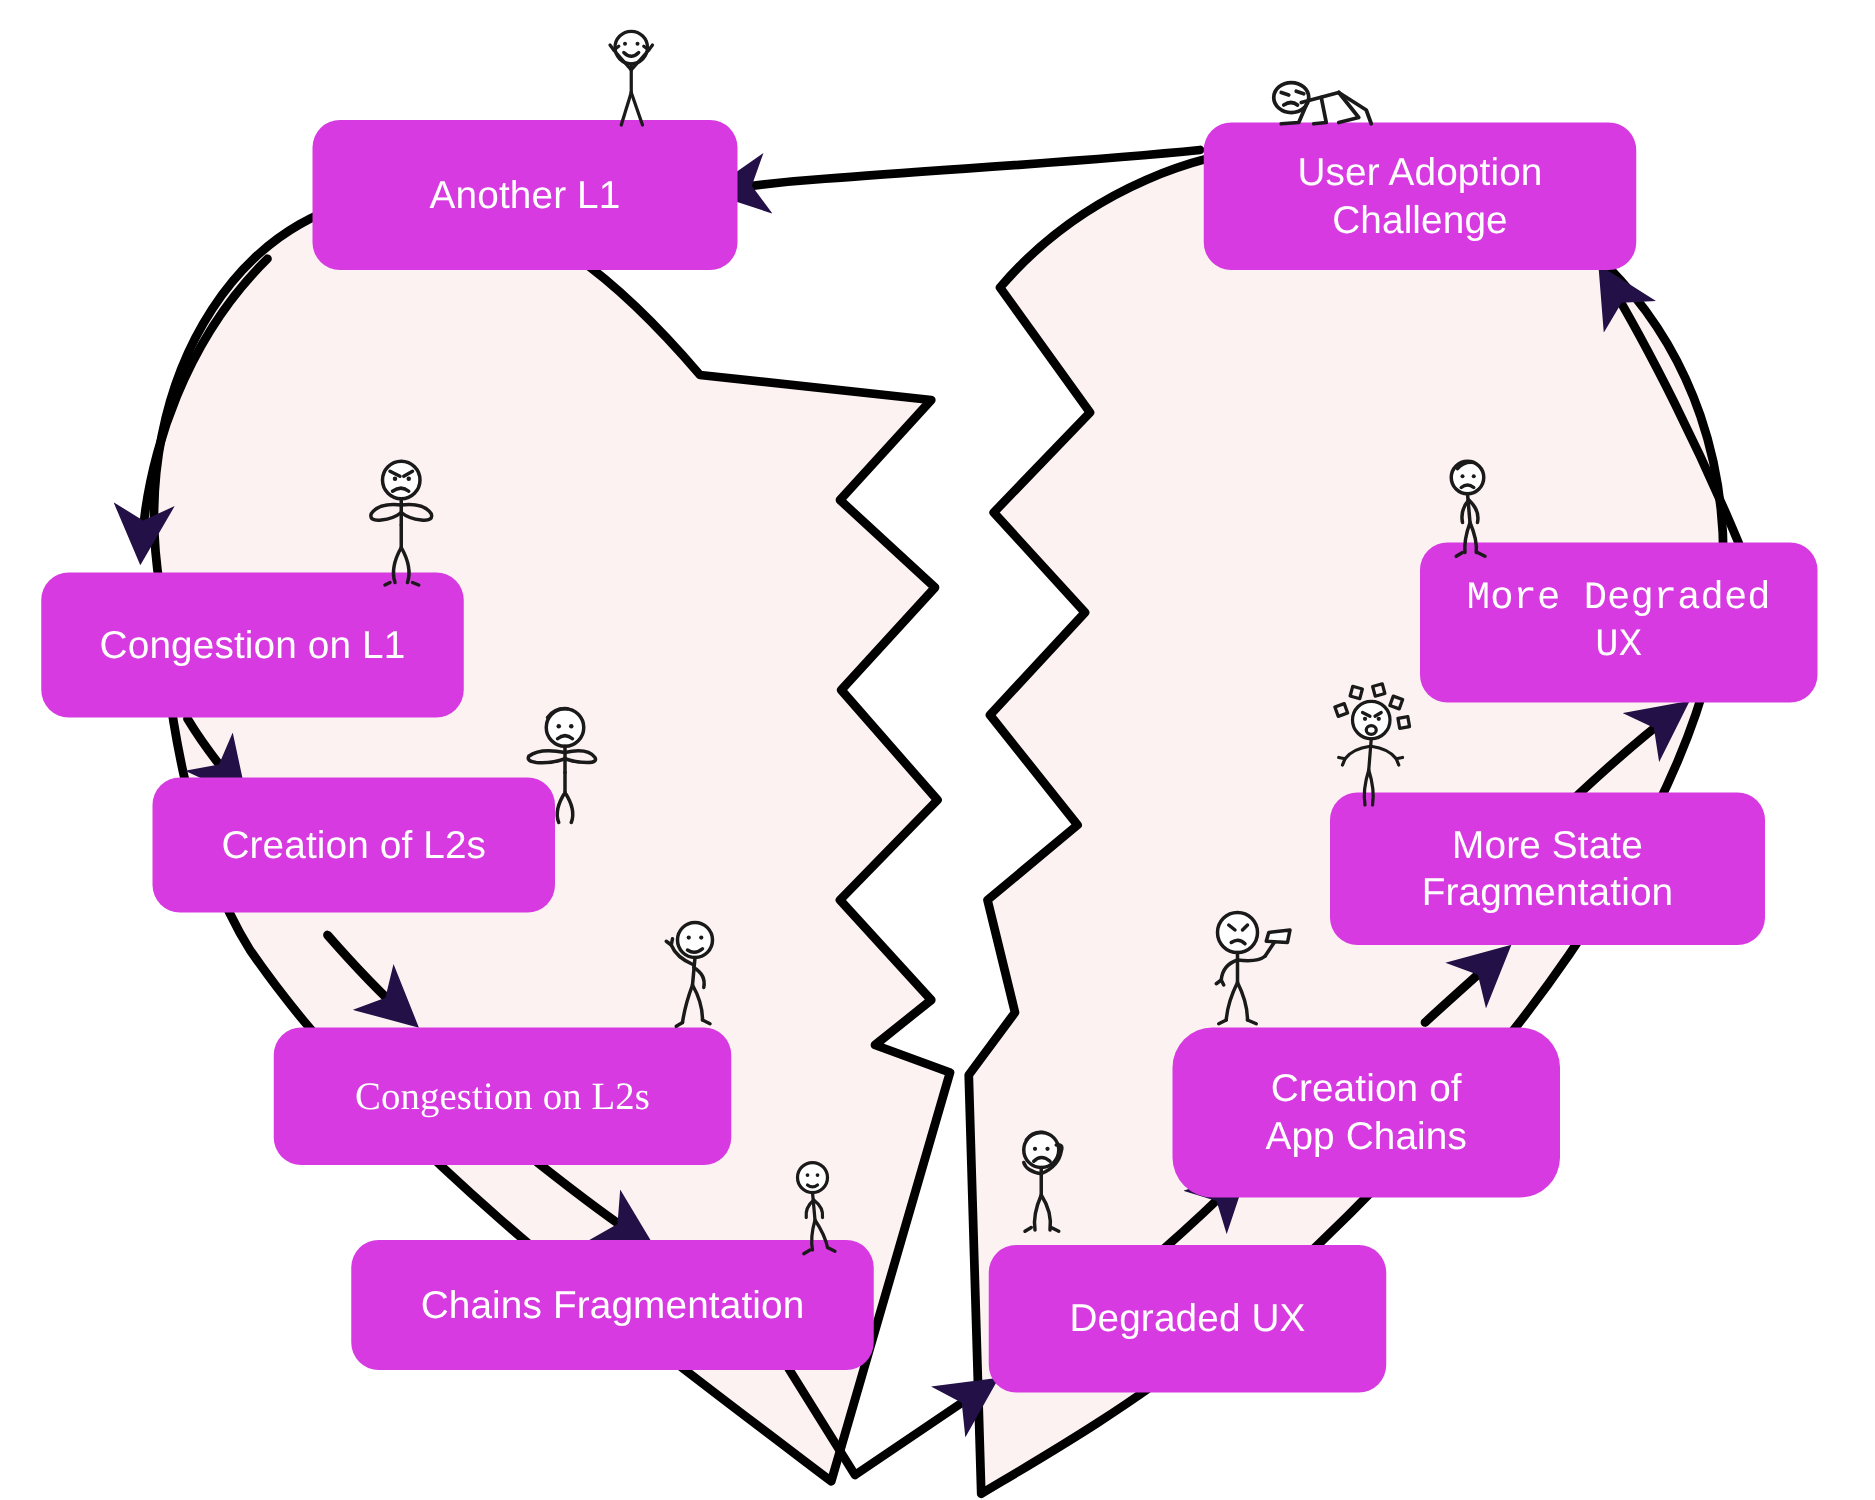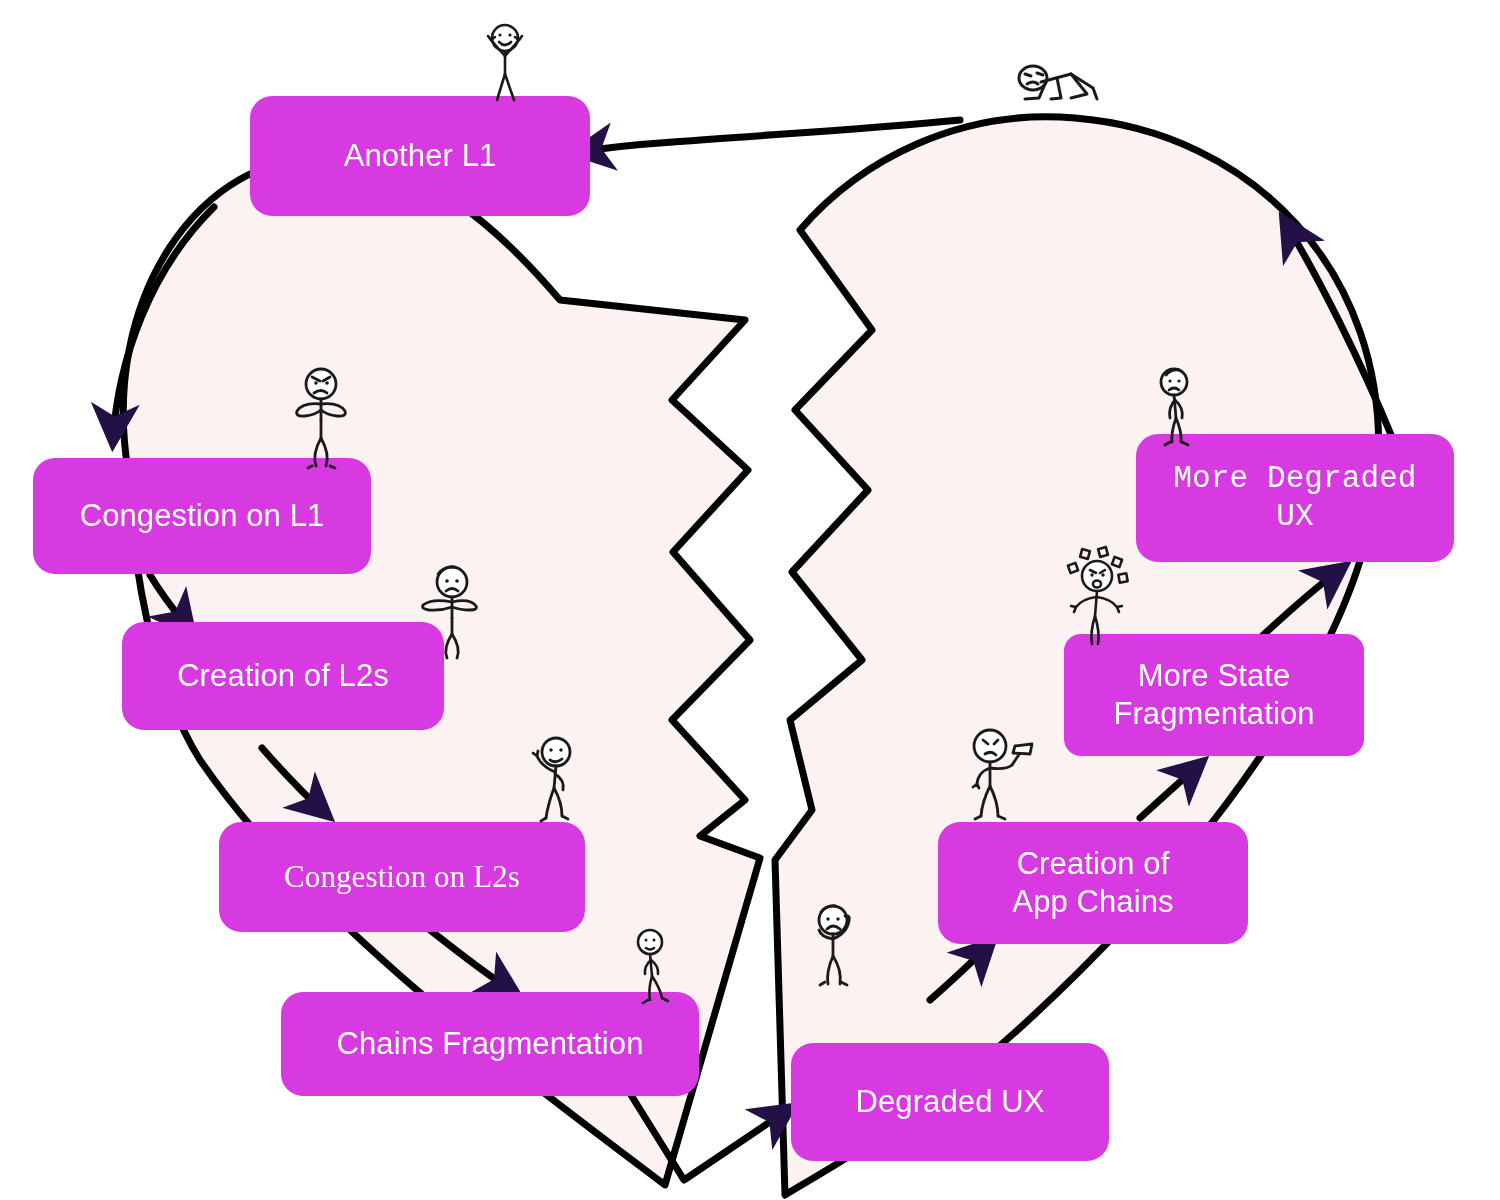--- a/index.html
+++ b/index.html
@@ -93,39 +93,43 @@
   </div>
 
   <div class="node" style="left:219px;top:822px;width:366px;height:110px;font-family:Liberation Serif, serif;">
     <span>Congestion on L2s</span>
   </div>
 
   <div class="node" style="left:281px;top:992px;width:418px;height:104px;">
     <span>Chains Fragmentation</span>
   </div>
 
-  <div class="node" style="left:791px;top:996px;width:318px;height:118px;margin-top:47px;">
+  <div class="node" style="left:791px;top:996px;width:318px;height:118px;">
     <span>Degraded UX</span>
   </div>
 
-  <div class="node" style="left:938px;top:822px;width:310px;height:122px;">
+  <div class="node" style="left:938px;top:822px;width:310px;height:136px;border-radius:32px;">
     <span>Creation of
 App Chains</span>
   </div>
 
-  <div class="node" style="left:1064px;top:634px;width:300px;height:122px;border-radius:17px;">
+  <div class="node" style="left:1064px;top:634px;width:348px;height:122px;">
     <span>More State
 Fragmentation</span>
   </div>
 
   <div class="node" style="left:1136px;top:434px;width:318px;height:128px;font-family:Liberation Mono, monospace;">
     <span>More Degraded
 UX</span>
   </div>
 
+  <div class="node" style="left:963px;top:98px;width:346px;height:118px;">
+    <span>User Adoption
+Challenge</span>
+  </div>
 
   <svg class="figure" style="left:455px;top:8px;width:100px;height:100px;" viewBox="0 0 100 100">
     <g fill="none" stroke="#1a1a1a" stroke-width="2.6" stroke-linecap="round" stroke-linejoin="round">
       <circle cx="50" cy="30" r="13" fill="#ffffff"></circle>
       <circle cx="45" cy="27" r="1.6" fill="#1a1a1a" stroke="none"></circle>
       <circle cx="55" cy="27" r="1.6" fill="#1a1a1a" stroke="none"></circle>
       <path d="M44 34 Q50 40 56 34"></path>
       <path d="M50 43 L50 66"></path>
       <path d="M50 48 L36 32"></path>
         <path d="M36 32 l-3 -4 M36 32 l4 -3"></path>

